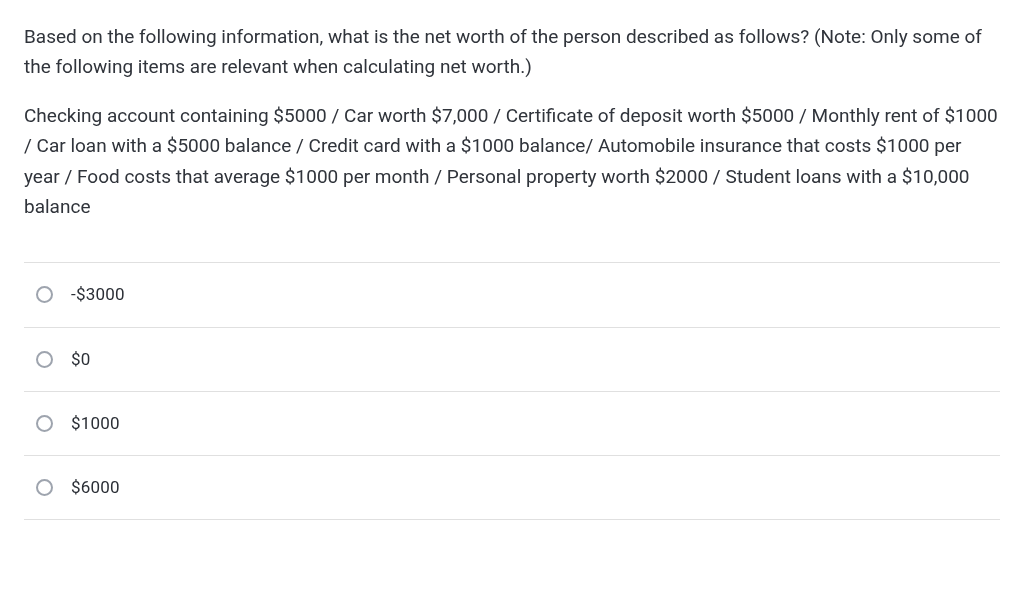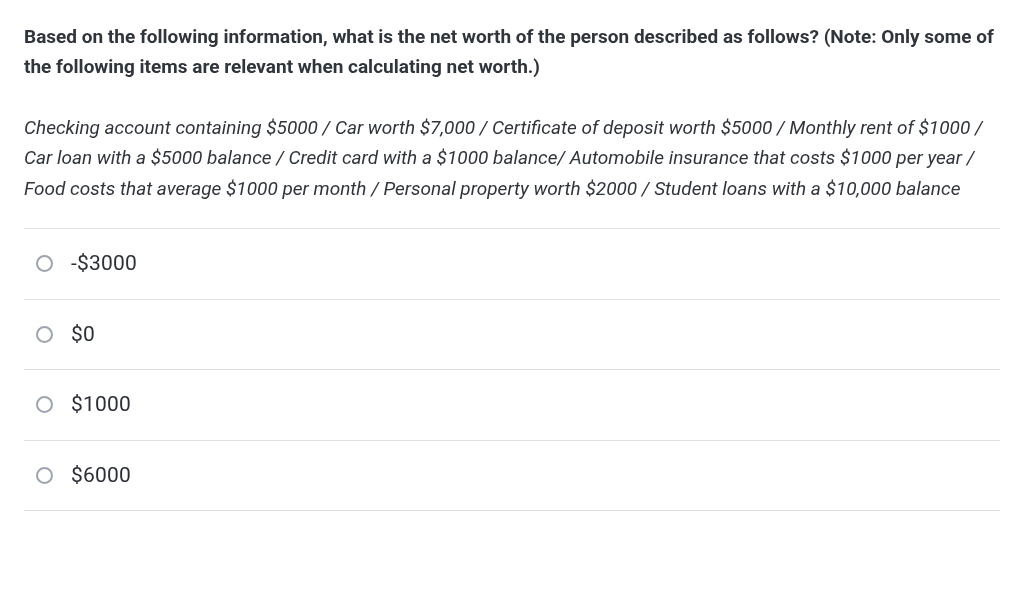--- a/index.html
+++ b/index.html
@@ -10,26 +10,24 @@
   body {
     font-family: -apple-system, BlinkMacSystemFont, "Segoe UI", Roboto, Helvetica, Arial, sans-serif;
     background: #ffffff;
     padding: 22px 24px;
     color: #30343b;
     font-size: 19px;
     line-height: 1.6;
     width: 1024px;
   }
   .question-stem {
-    margin-bottom: 30px;
-    font-weight: bold;
+    margin-bottom: 18px;
   }
   .question-detail {
-    margin-bottom: 24px;
-    font-style: italic;
+    margin-bottom: 40px;
   }
   .options {
     border-top: 1px solid #e0e0e0;
   }
   .option-row {
     display: flex;
     align-items: center;
     padding: 18px 10px 18px 12px;
     border-bottom: 1px solid #e0e0e0;
     cursor: pointer;
@@ -37,21 +35,21 @@
   .radio {
     width: 17px;
     height: 17px;
     border: 2px solid #9ea4ae;
     border-radius: 50%;
     flex: 0 0 auto;
     margin-right: 18px;
     background: #fff;
   }
   .option-label {
-    font-size: 21px;
+    font-size: 17px;
     color: #2b2f36;
     letter-spacing: 0.2px;
   }
 </style>
 </head>
 <body>
 
 <p class="question-stem">Based on the following information, what is the net worth of the person described as follows?  (Note:  Only some of the following items are relevant when calculating net worth.)</p>
 
 <p class="question-detail">Checking account containing $5000 / Car worth $7,000 / Certificate of deposit worth $5000 / Monthly rent of $1000 / Car loan with a $5000 balance / Credit card with a $1000 balance/ Automobile insurance that costs $1000 per year / Food costs that average $1000 per month / Personal property worth $2000 / Student loans with a $10,000 balance</p>

